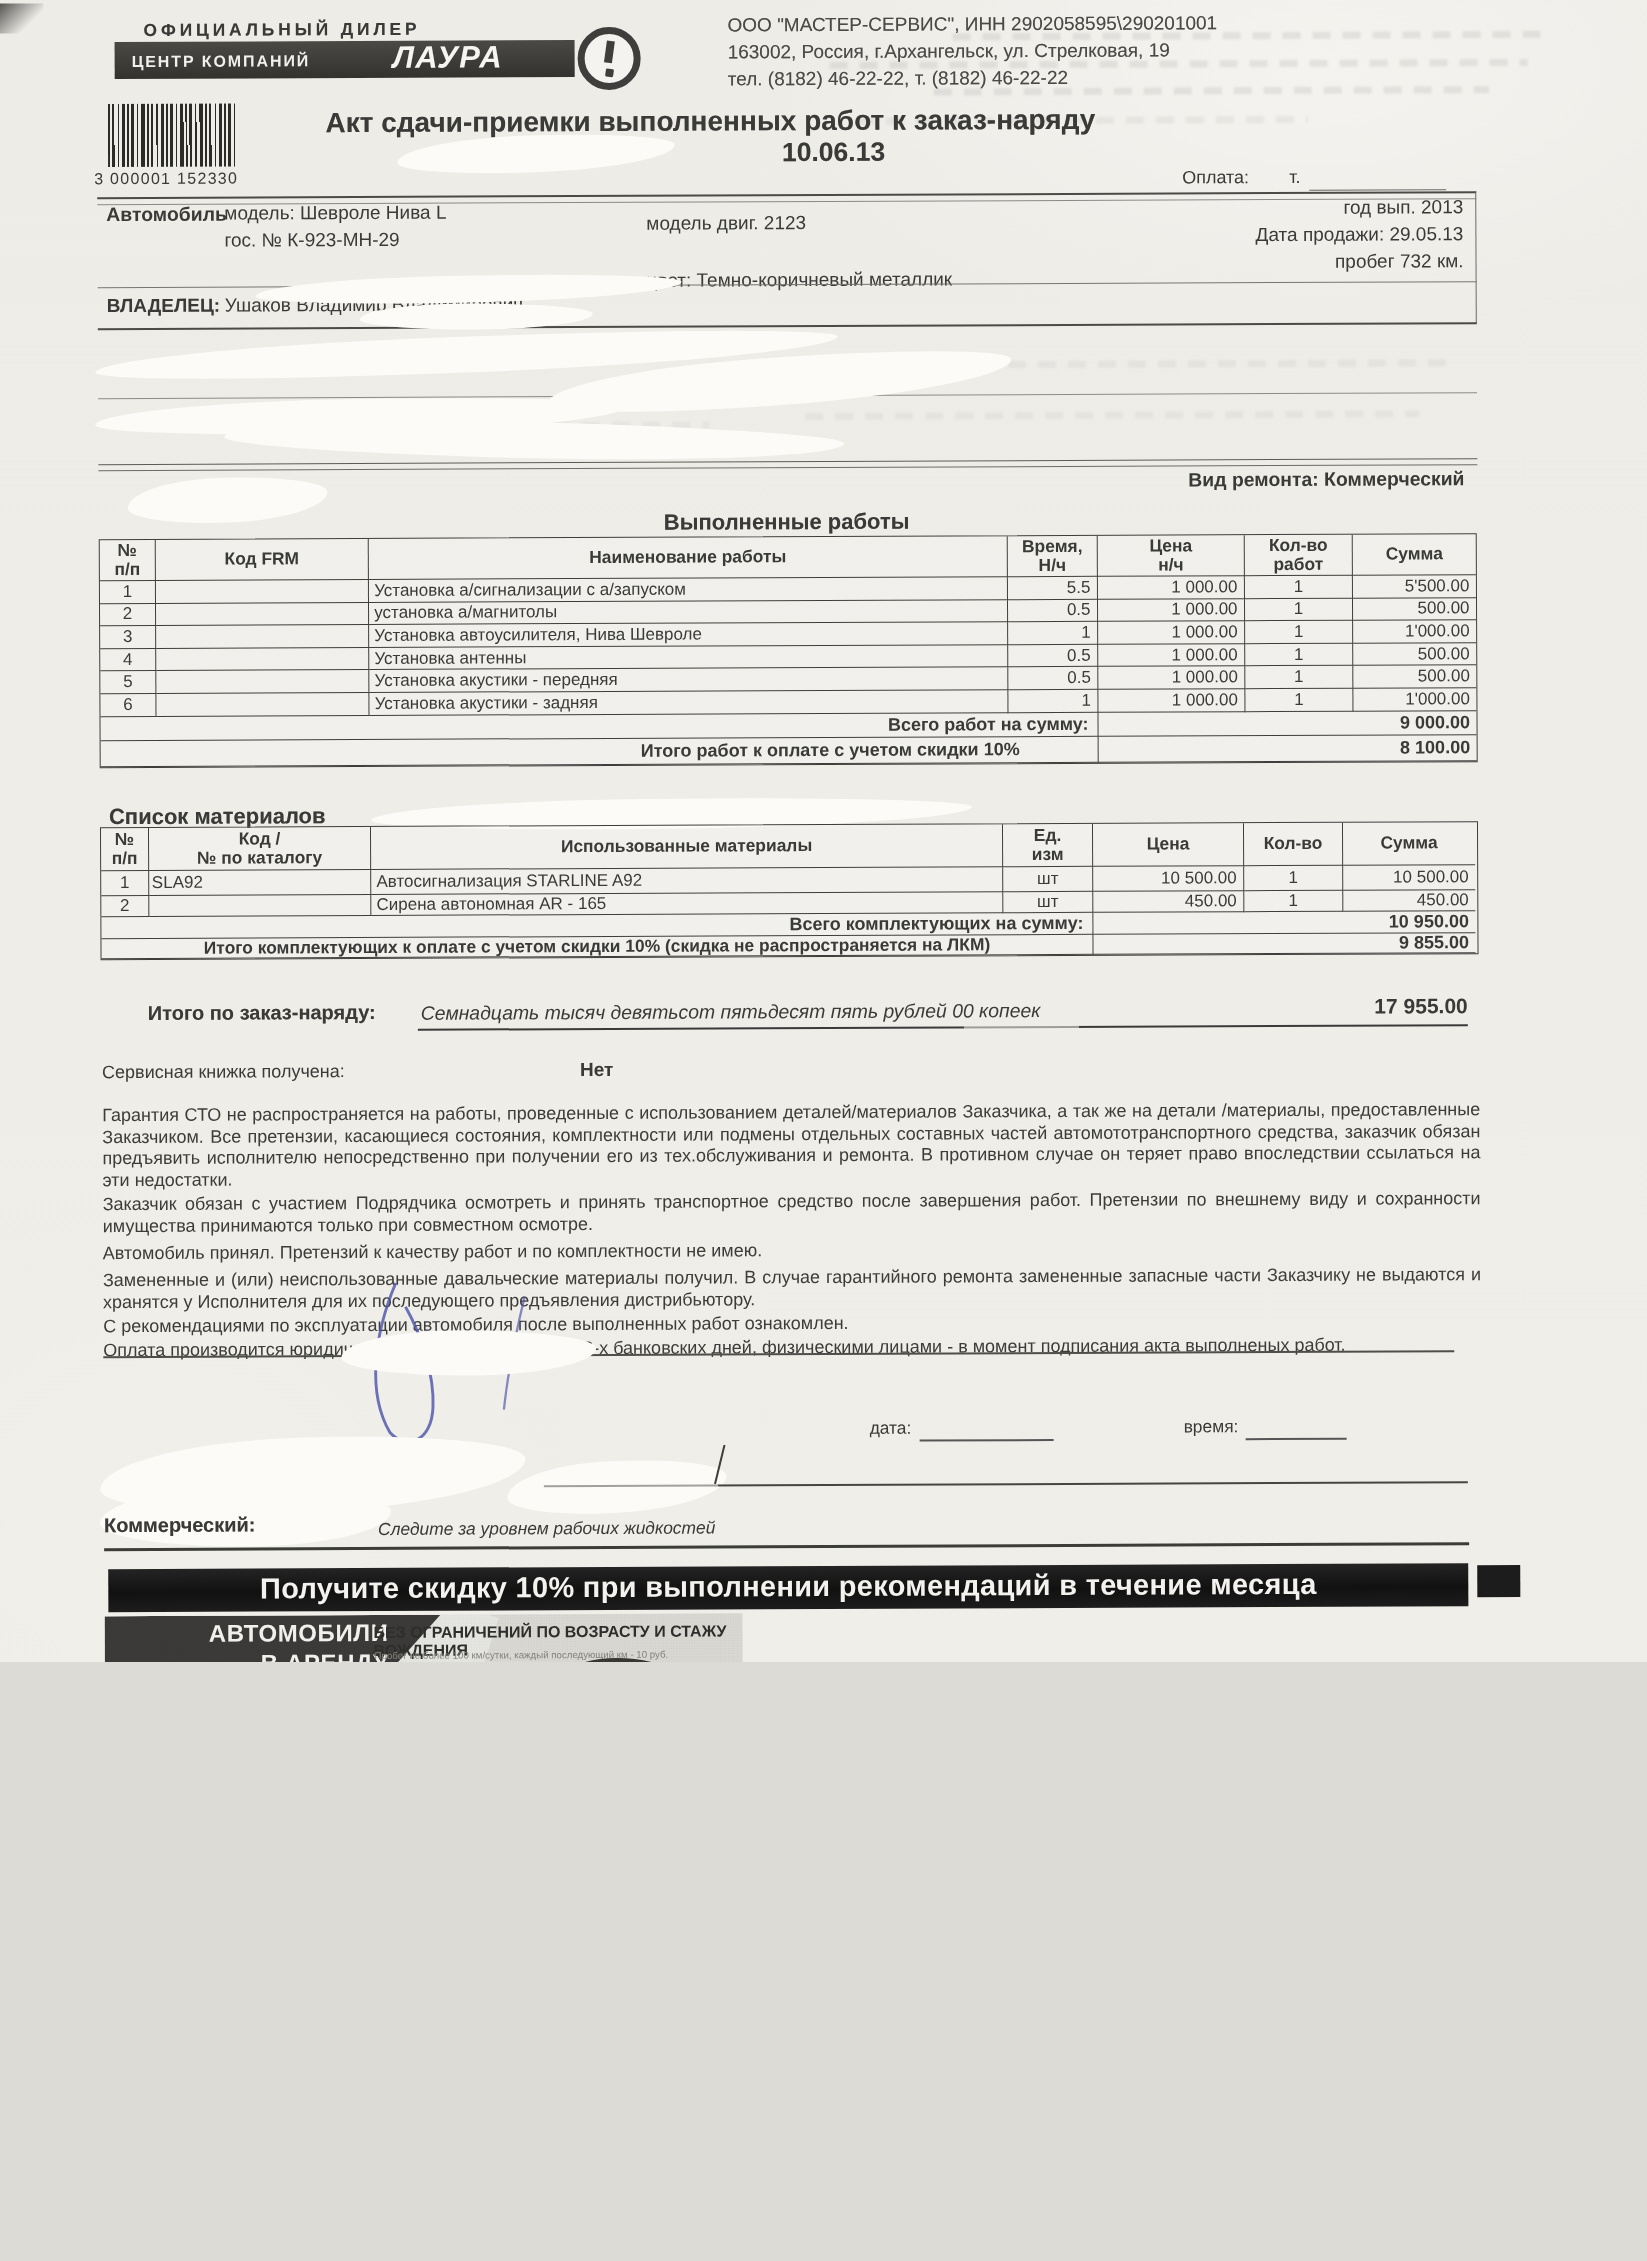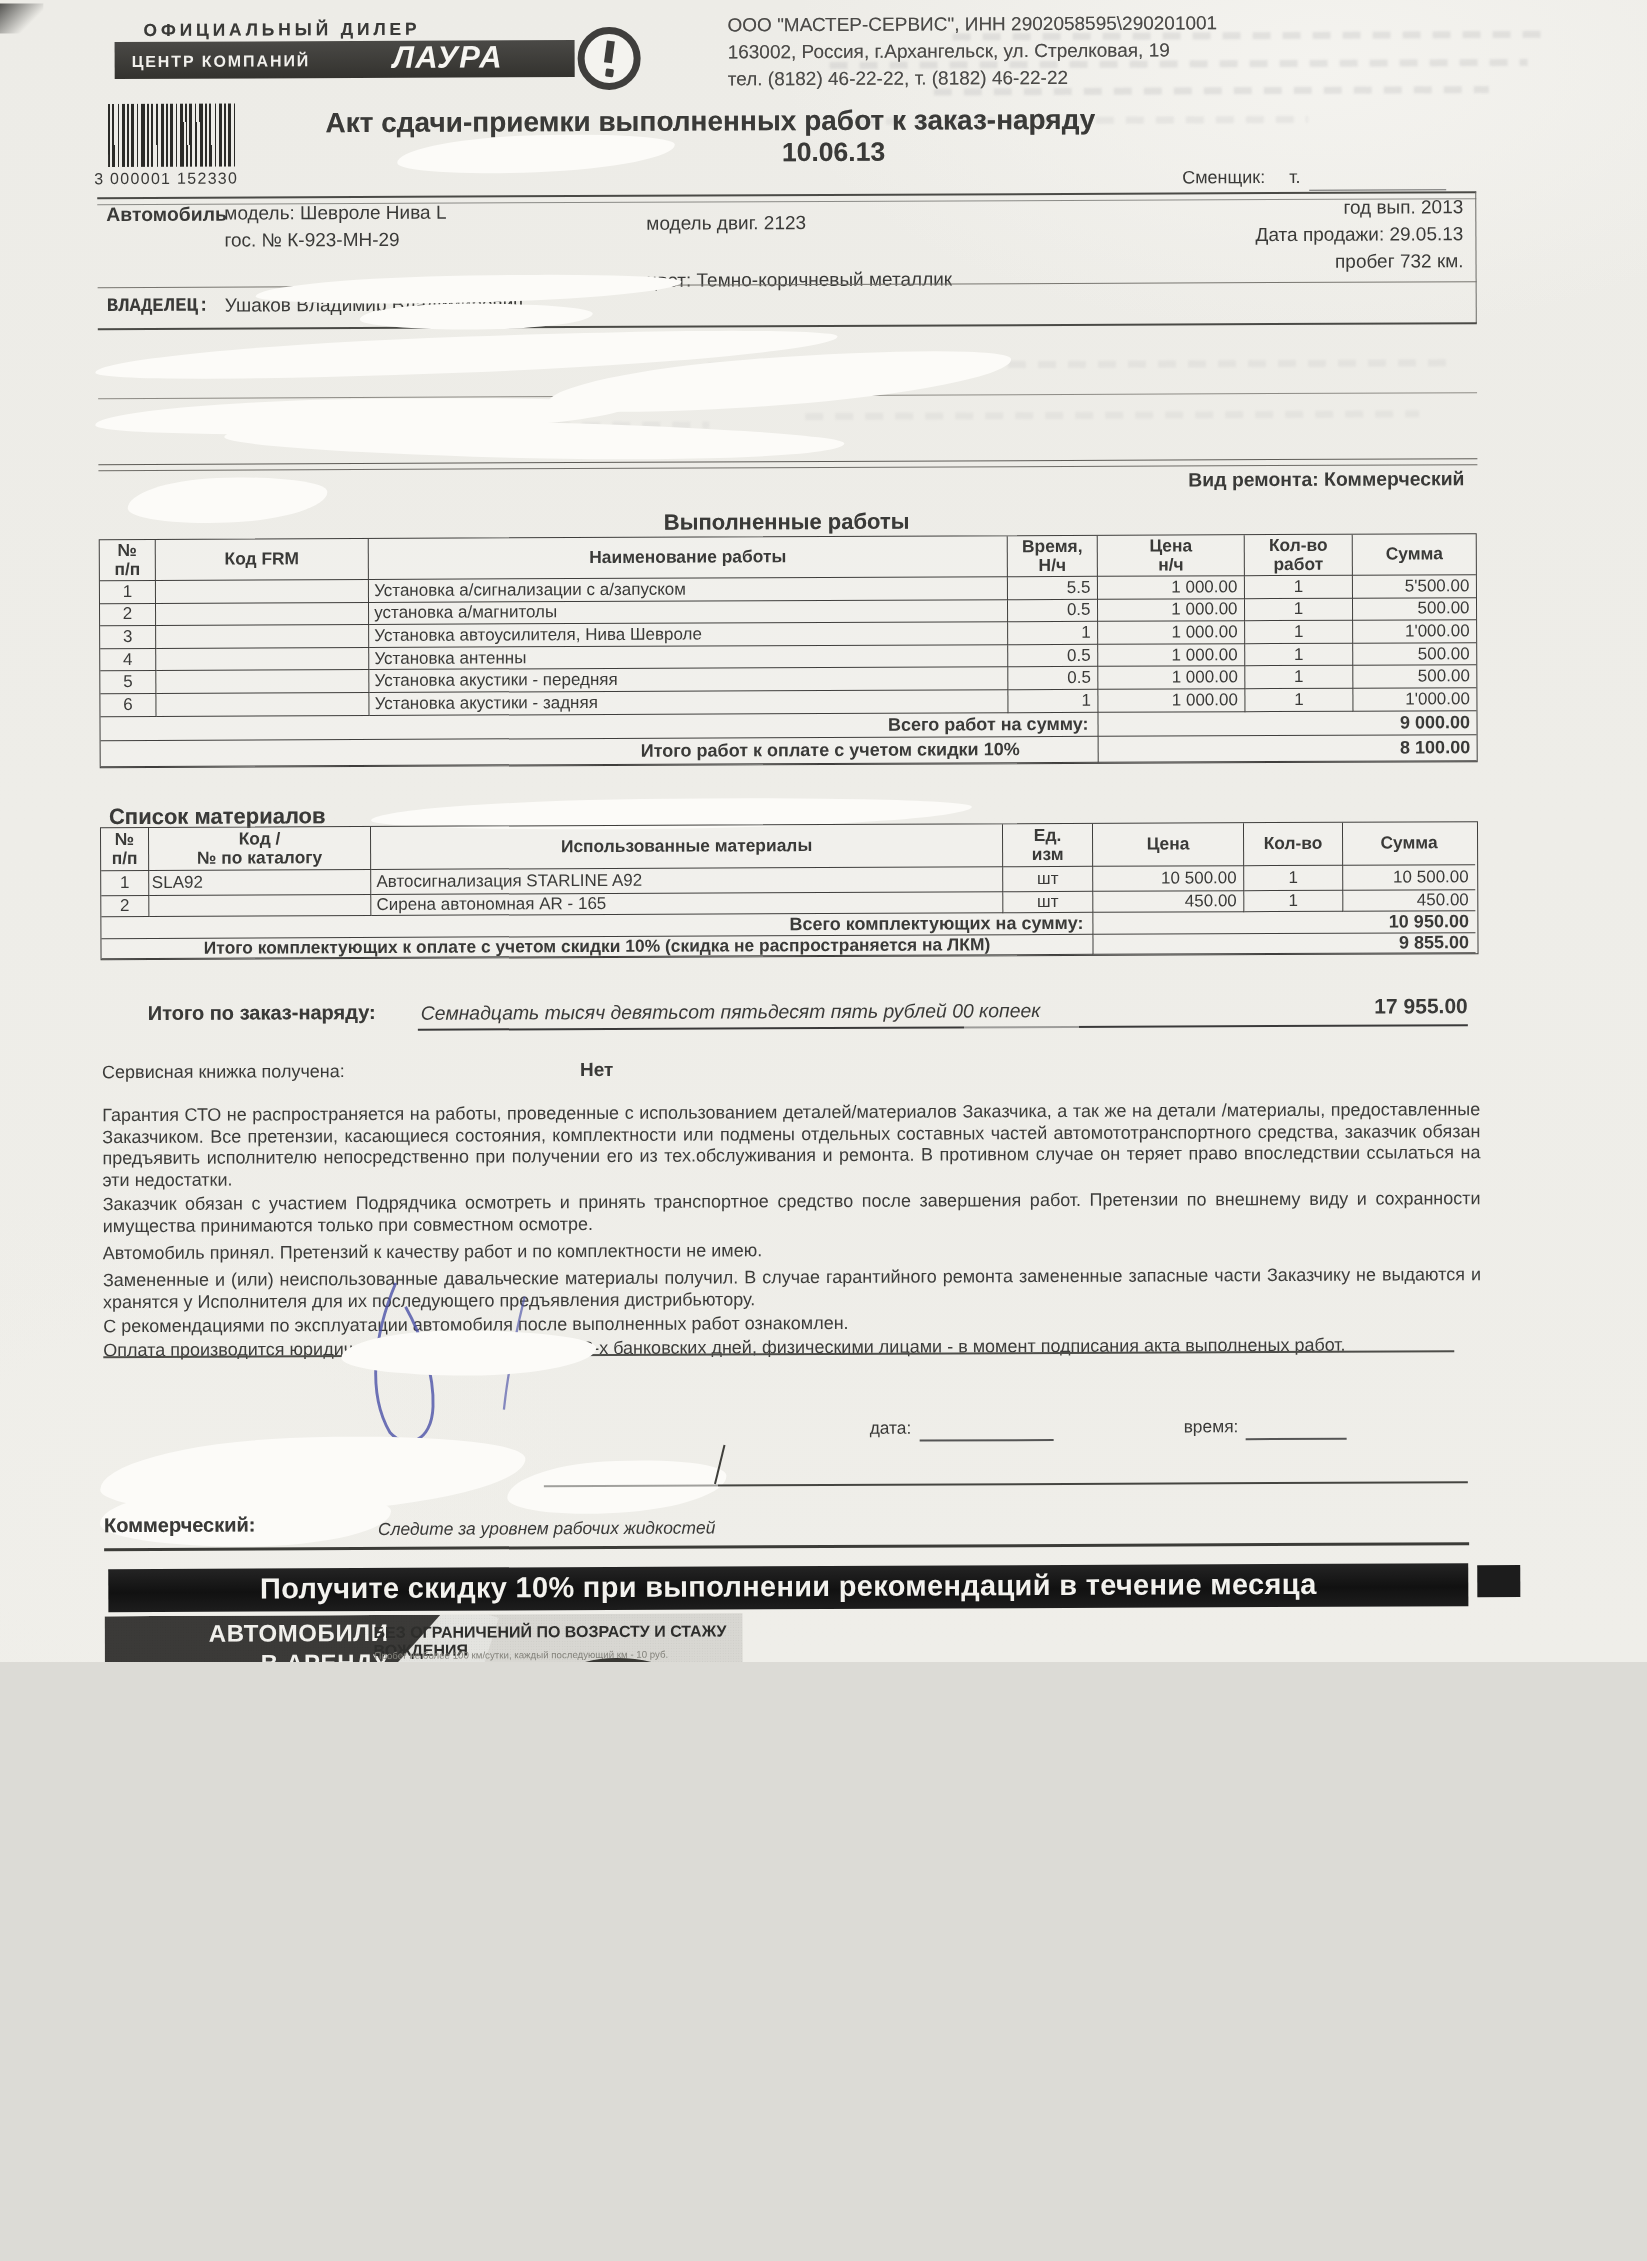--- a/index.html
+++ b/index.html
@@ -71,39 +71,39 @@
   <div class="abs soft" style="left:731px;top:14px;font-size:19px;color:#4b4a48;">ООО "МАСТЕР-СЕРВИС", ИНН 2902058595\290201001</div>
   <div class="abs soft" style="left:731px;top:41px;font-size:19px;color:#4b4a48;">163002, Россия, г.Архангельск, ул. Стрелковая, 19</div>
   <div class="abs soft" style="left:731px;top:68px;font-size:19px;color:#4b4a48;">тел. (8182) 46-22-22,  т. (8182) 46-22-22</div>
 
   <div class="barcode" style="left:111px;top:101px;width:128px;height:63px;"></div>
   <div class="abs" style="left:97px;top:167px;width:161px;font-size:16px;letter-spacing:1.3px;">3 000001 152330</div>
 
   <div class="abs b ctr soft" style="left:258px;top:105px;width:911px;font-size:28px;">Акт сдачи-приемки выполненных работ к заказ-наряду</div>
   <div class="abs b ctr soft" style="left:743px;top:137px;width:187px;font-size:26.5px;">10.06.13</div>
 
-  <div class="abs" style="left:1185px;top:169px;font-size:18px;">Сменщик:</div>
+  <div class="abs" style="left:1185px;top:169px;font-size:18px;">Оплата:</div>
   <div class="abs" style="left:1292px;top:169px;font-size:18px;">т.</div>
   <div class="line" style="left:1312px;top:192px;width:137px;height:1.3px;background:#666;"></div>
 
   <div class="line" style="left:100px;top:194px;width:1379px;height:1.6px;"></div>
   <div class="line" style="left:100px;top:201px;width:1379px;height:1px;background:#8a8a86;"></div>
   <div class="line" style="left:1478px;top:194px;width:1.3px;height:132px;background:#6a6a66;"></div>
 
   <div class="abs b" style="left:109px;top:200px;font-size:19.4px;">Автомобиль</div>
   <div class="abs" style="left:227px;top:200px;font-size:19px;">модель: Шевроле Нива L</div>
   <div class="abs" style="left:649px;top:212px;font-size:19px;">модель двиг. 2123</div>
   <div class="abs rt" style="left:1098px;top:199px;width:368px;font-size:19px;">год вып. 2013</div>
   <div class="abs" style="left:227px;top:227px;font-size:19px;">гос. № К-923-МН-29</div>
   <div class="abs rt" style="left:1098px;top:226px;width:368px;font-size:19px;">Дата продажи: 29.05.13</div>
   <div class="abs rt" style="left:1098px;top:253px;width:368px;font-size:19px;">пробег 732 км.</div>
   <div class="abs" style="left:649px;top:269px;font-size:19px;">цвет: Темно-коричневый металлик</div>
 
   <div class="line" style="left:100px;top:284px;width:1379px;height:1px;background:#77756f;"></div>
-  <div class="abs b" style="left:109px;top:292px;font-size:19px;font-family:Liberation Mono, monospace;">ВЛАДЕЛЕЦ:</div>
+  <div class="abs b" style="left:109px;top:292px;font-size:19px;">ВЛАДЕЛЕЦ:</div>
   <div class="abs" style="left:227px;top:292px;font-size:19px;">Ушаков Владимир Владимирович</div>
   <div class="line" style="left:100px;top:325px;width:1379px;height:1.6px;"></div>
 
   <div class="line" style="left:100px;top:395px;width:1379px;height:1px;background:#8d8b85;"></div>
   <div class="line" style="left:100px;top:461px;width:1379px;height:1.3px;background:#5d5b56;"></div>
   <div class="line" style="left:100px;top:467px;width:1379px;height:1.3px;background:#6d6b66;"></div>
 
   <div class="wo" style="left:400px;top:134px;width:278px;height:37px;transform:rotate(-2deg);"></div>
   <div class="wo" style="left:258px;top:274px;width:426px;height:27px;transform:rotate(-1deg);"></div>
   <div class="wo" style="left:362px;top:302px;width:233px;height:26px;"></div>

